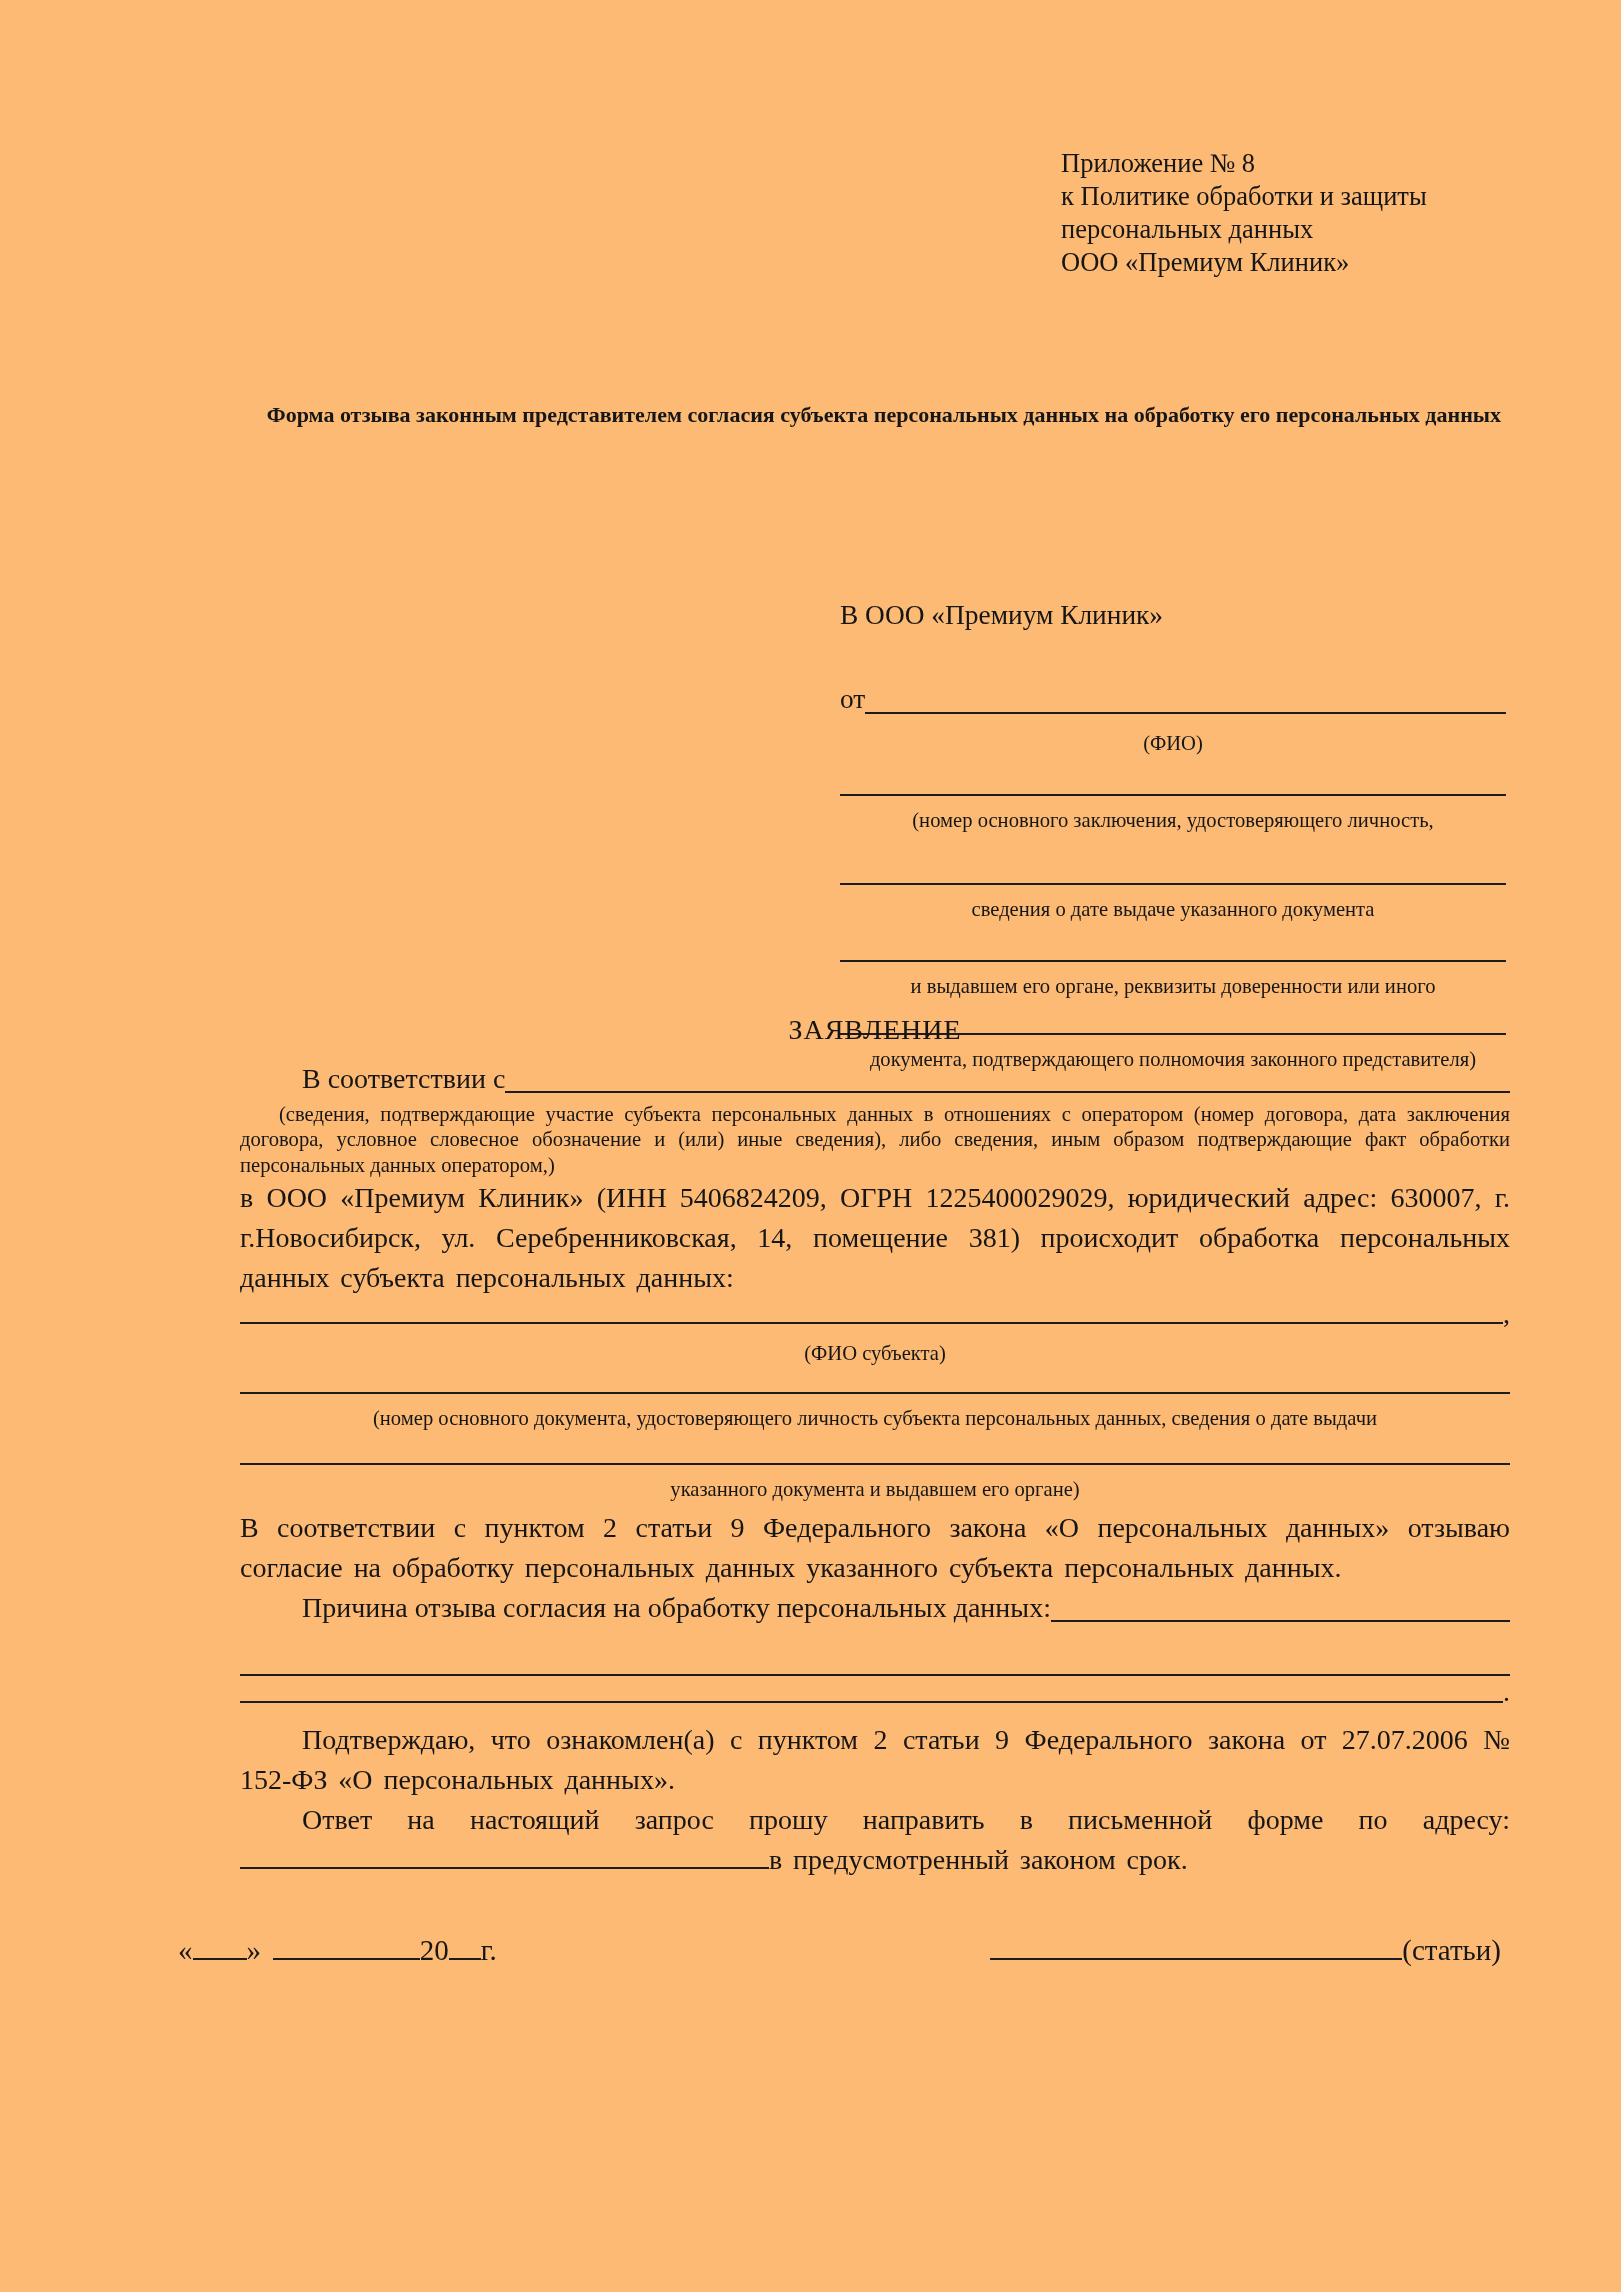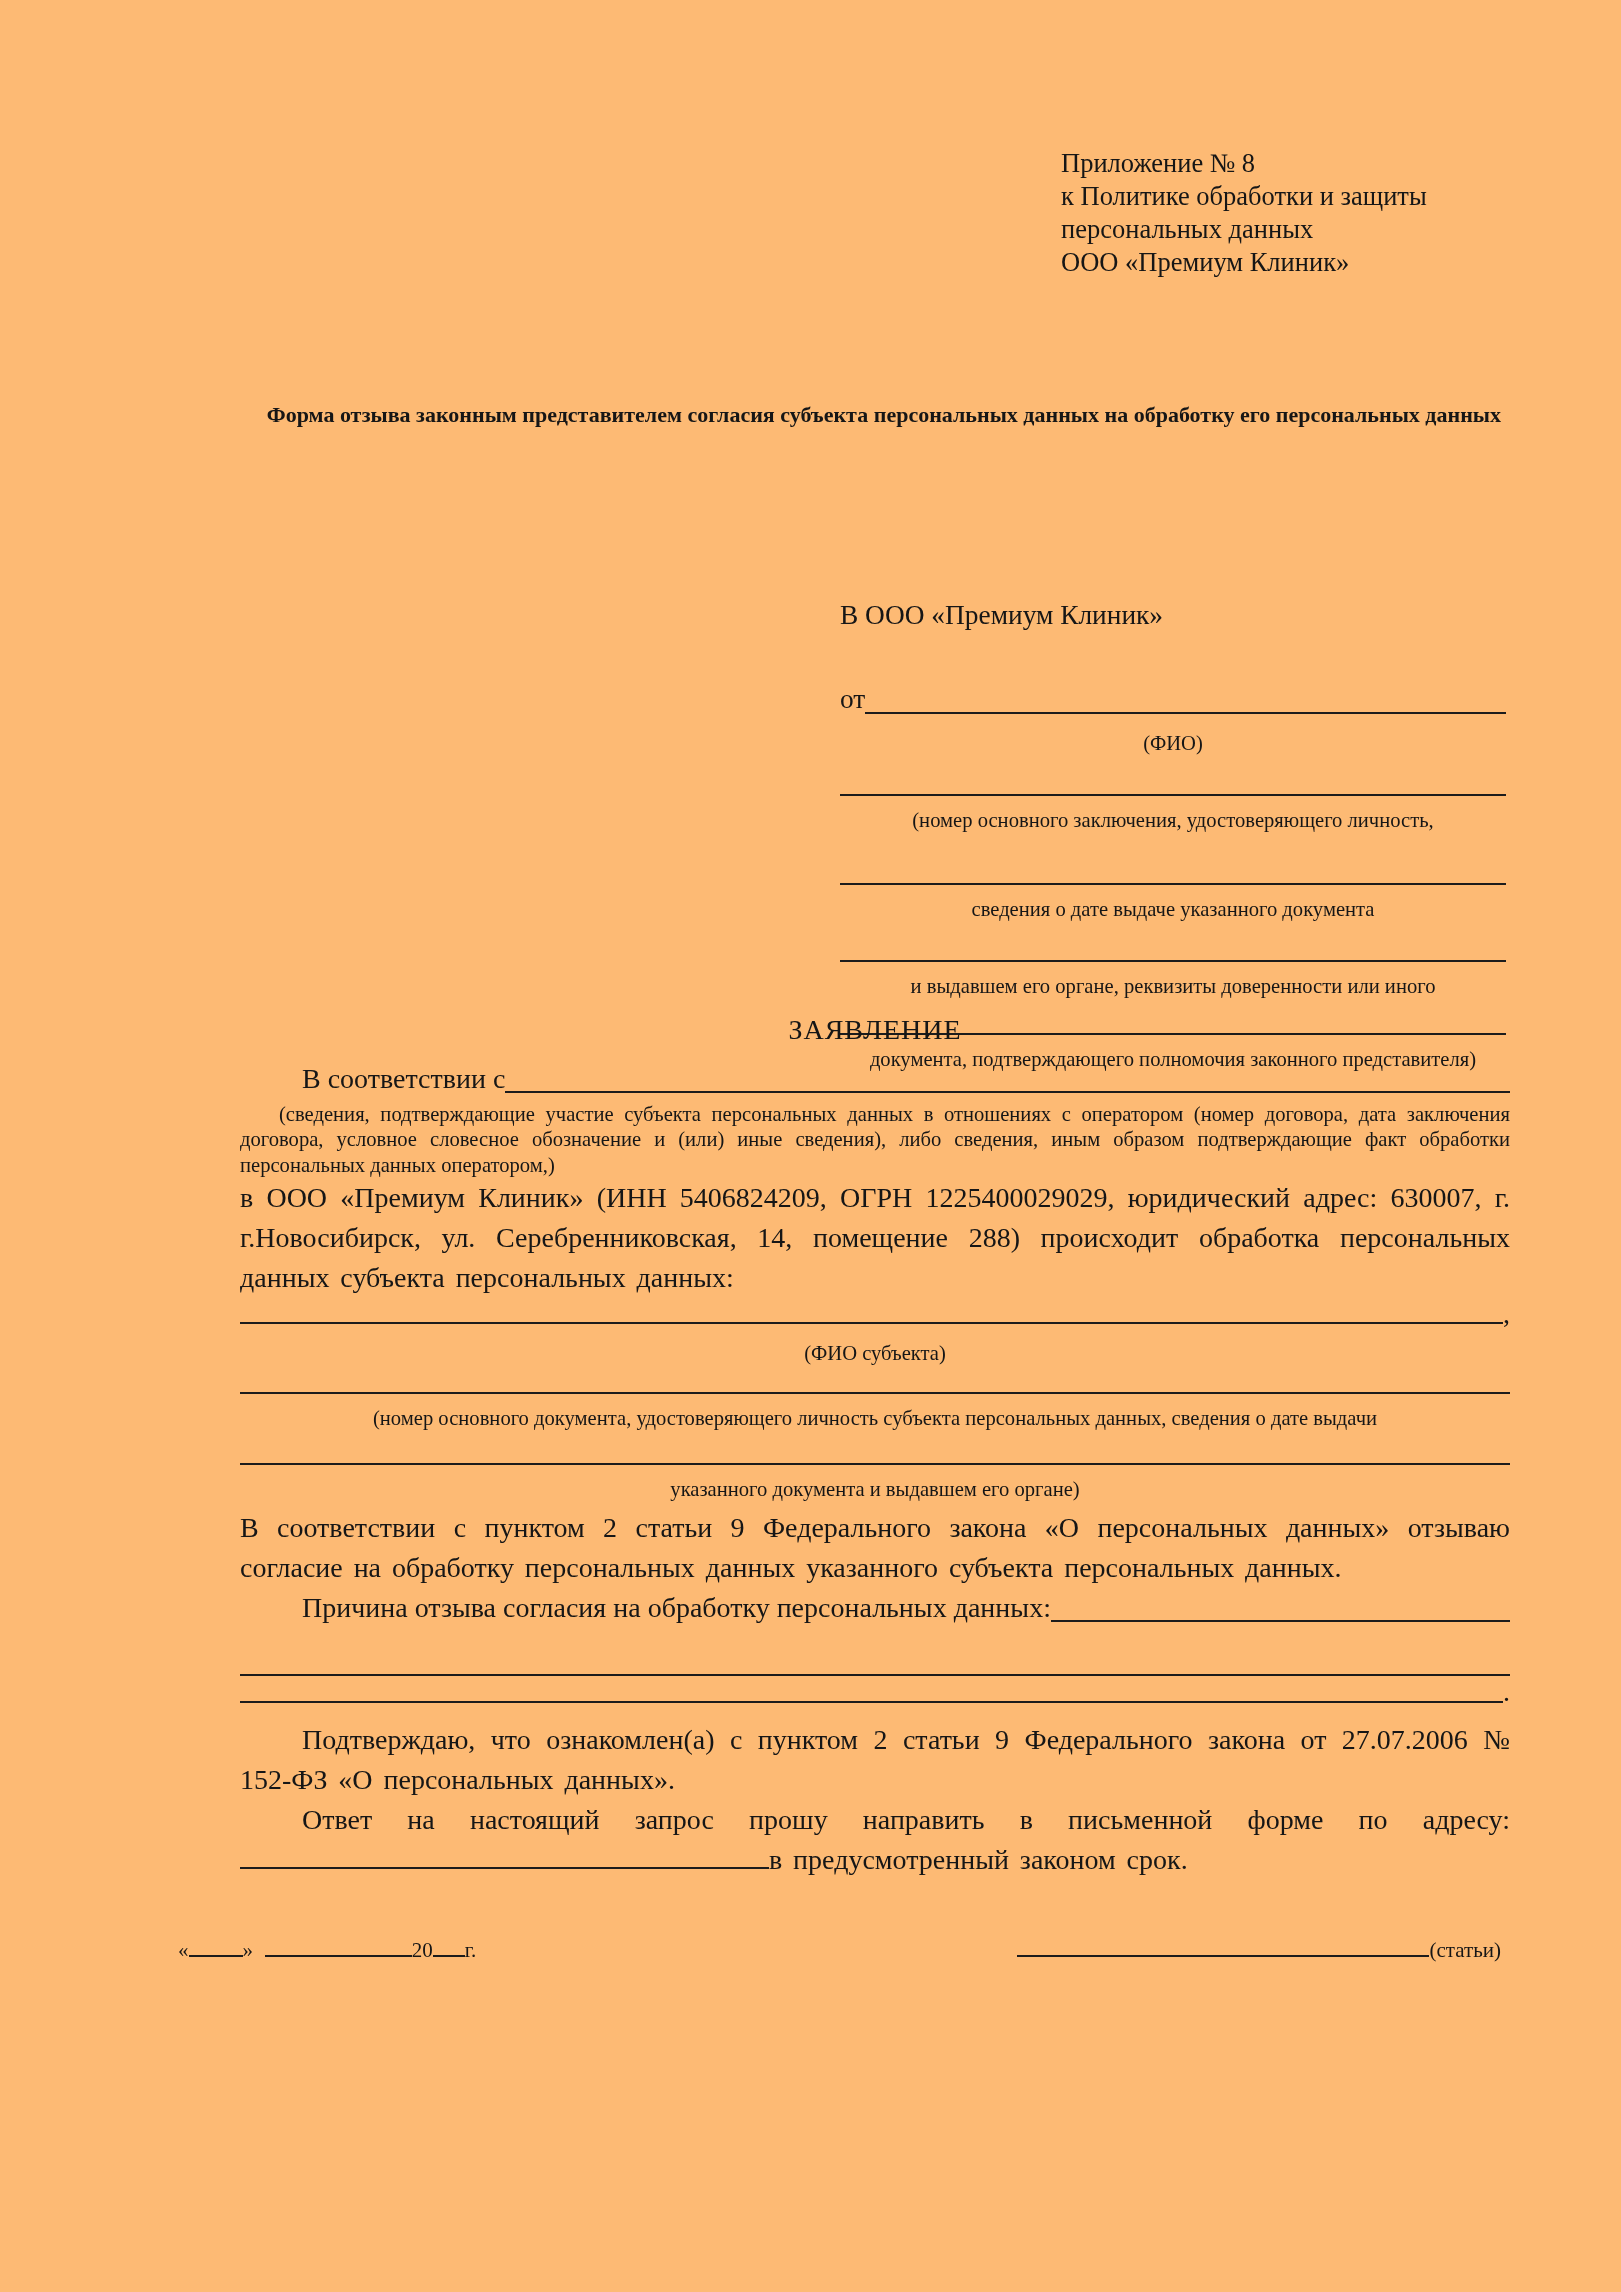--- a/index.html
+++ b/index.html
@@ -66,21 +66,21 @@
   .u {
     display:inline-block;
     border-bottom:2.9px solid #1c1c1c;
   }
   .u-address { width:529px; }
 
   
   .footer {
     position:absolute; left:178px; top:1931px; width:1323px;
     display:flex; justify-content:space-between;
-    font-size:21px; line-height:39px;
+    font-size:29px; line-height:39px;
   }
   .u-day   { width:54px; }
   .u-month { width:147px; margin-left:11.8px; }
   .u-year  { width:32px; }
   .u-sign  { width:412px; }
 </style>
 </head>
 <body>
 
 <div class="page">
@@ -119,21 +119,21 @@
 
     <div class="heading">ЗАЯВЛЕНИЕ</div>
 
     <div class="row basis-row">
       <span class="ind">В соответствии с</span>
       <span class="fill"></span>
     </div>
 
     <div class="cap just cap-block">(сведения, подтверждающие участие субъекта персональных данных в отношениях с оператором (номер договора, дата заключения договора, условное словесное обозначение и (или) иные сведения), либо сведения, иным образом подтверждающие факт обработки персональных данных оператором,)</div>
 
-    <p class="para just">в ООО «Премиум Клиник» (ИНН 5406824209, ОГРН 1225400029029, юридический адрес: 630007, г. г.Новосибирск, ул. Серебренниковская, 14, помещение 288) происходит обработка персональных данных субъекта персональных данных:</p>
+    <p class="para just">в ООО «Премиум Клиник» (ИНН 5406824209, ОГРН 1225400029029, юридический адрес: 630007, г. г.Новосибирск, ул. Серебренниковская, 14, помещение 381) происходит обработка персональных данных субъекта персональных данных:</p>
 
     <div class="row subject-row">
       <span class="fill"></span>
       <span>,</span>
     </div>
     <div class="cap center">(ФИО субъекта)</div>
 
     <div class="blank-26"></div>
     <div class="cap center">(номер основного документа, удостоверяющего личность субъекта персональных данных, сведения о дате выдачи</div>
 

